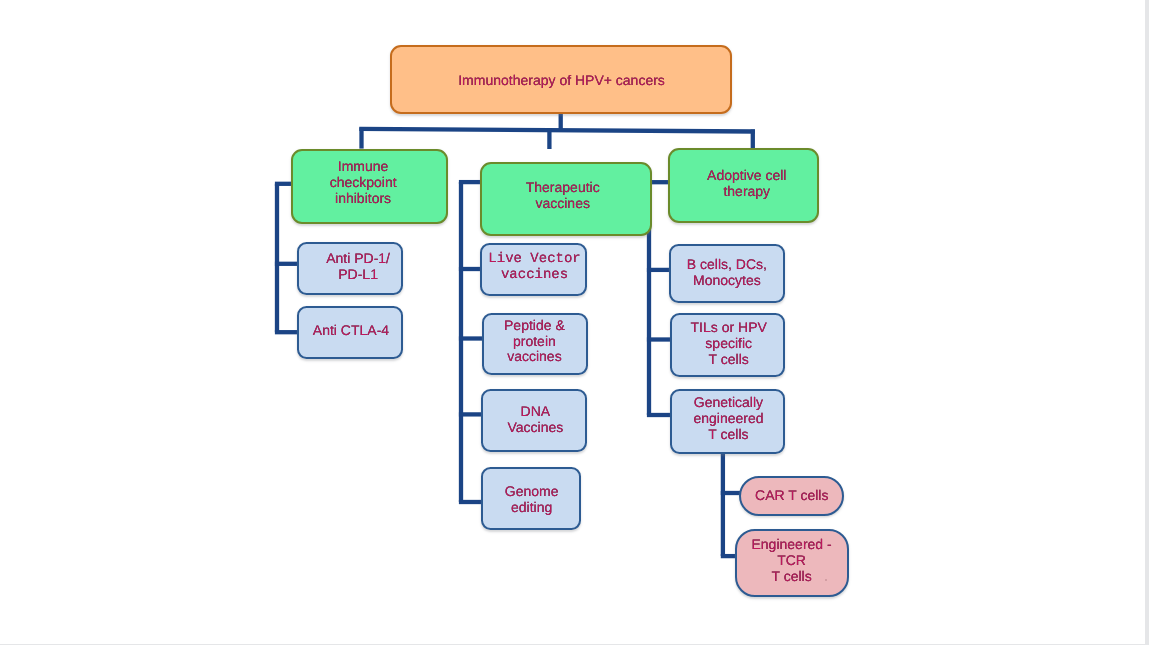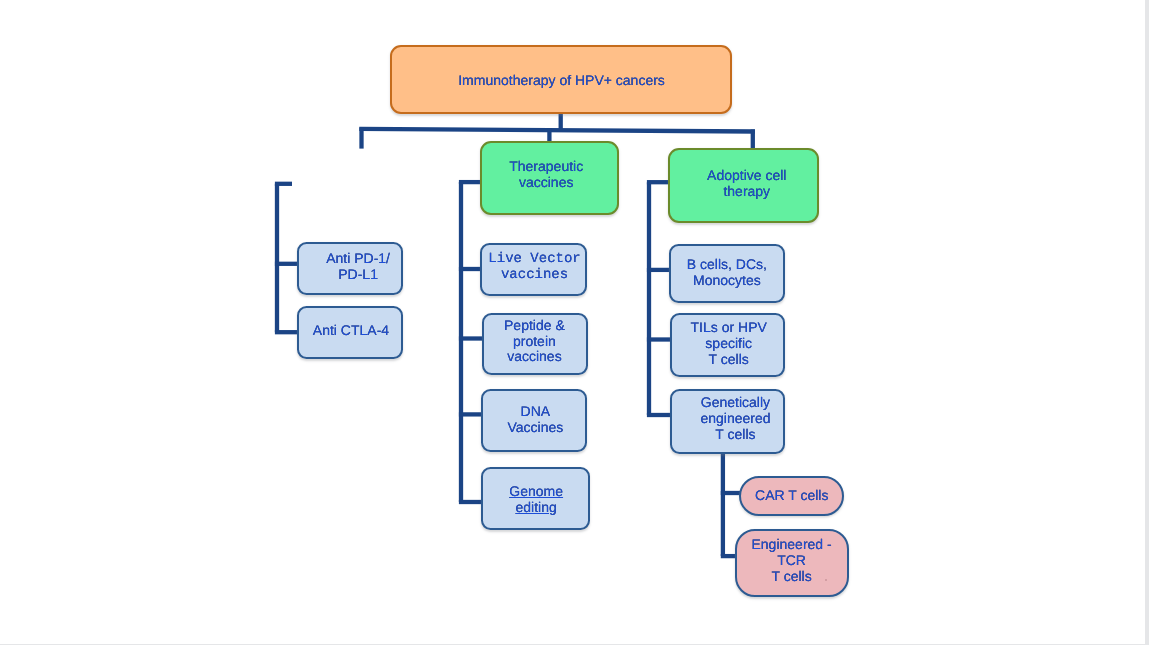--- a/index.html
+++ b/index.html
@@ -12,21 +12,21 @@
     overflow:hidden;position:relative;
   }
   #slide{position:absolute;left:0;top:0;width:1149px;height:645px;background:#fff;}
   .frame-line{position:absolute;background:#e5e6e8;}
   #edge-right{left:1145px;top:0;width:4px;height:645px;}
   #edge-bottom{left:0;top:643.6px;width:1149px;height:1.4px;}
   svg#flow{position:absolute;left:0;top:0;width:1149px;height:645px;}
   .node{
     position:absolute;box-sizing:border-box;
     display:flex;align-items:center;justify-content:center;
-    text-align:center;font-size:14px;color:#1d4ed8;
+    text-align:center;font-size:14px;color:#be185d;
     border-style:solid;border-width:2px;
     box-shadow:0 1.6px 2.2px rgba(120,124,130,0.30);
   }
   .node .lbl{display:block;line-height:15.9px;white-space:pre-line;position:relative;transform:translateZ(0);text-shadow:0 0 0.55px rgba(20,20,20,0.85);}
   .n-root{background:#ffbf88;border-color:#c56c1c;border-radius:11px;}
   .n-branch{background:#62f0a0;border-color:#6b8b2b;border-radius:11px;}
   .n-leaf{background:#c9dbf1;border-color:#2d5b92;border-radius:9.5px;}
   .n-pink{background:#edb8bc;border-color:#2d5b92;border-radius:20px;}
 </style>
 </head>
@@ -66,22 +66,27 @@
       <path d="M722.9,450 L722.9,556.1"></path>
       <path d="M720.8,493 L742.4,493"></path>
       <path d="M720.8,556.1 L736.6,556.1"></path>
     </g>
   </svg>
 
   <div class="node n-root" style="left:390.3px;top:44.6px;width:341.5px;height:69.9px;">
     <span class="lbl" style="left:0.5px;top:1.60px;">Immunotherapy of HPV+ cancers</span>
   </div>
 
+  <div class="node n-branch" style="left:291.0px;top:148.6px;width:157.2px;height:75.1px;">
+    <span class="lbl" style="left:-6.5px;top:-3.10px;">Immune
+checkpoint
+inhibitors</span>
+  </div>
 
-  <div class="node n-branch" style="left:479.5px;top:141px;width:139px;height:74.4px;">
+  <div class="node n-branch" style="left:479.5px;top:162px;width:172px;height:74.4px;">
     <span class="lbl" style="left:-2.8px;top:-2.85px;">Therapeutic
 vaccines</span>
   </div>
 
   <div class="node n-branch" style="left:668.2px;top:148.3px;width:151.2px;height:74.7px;">
     <span class="lbl" style="left:3px;top:-1.40px;text-align:center;">Adoptive cell
 therapy</span>
   </div>
 
   <div class="node n-leaf" style="left:296.7px;top:241.7px;width:106.8px;height:53.7px;padding-left:27px;">
@@ -102,38 +107,38 @@
     <span class="lbl" style="left:-0.5px;top:-2.35px;">Peptide &amp;
 protein
 vaccines</span>
   </div>
 
   <div class="node n-leaf" style="left:481.2px;top:388.6px;width:105.4px;height:63.1px;">
     <span class="lbl" style="left:1.5px;top:-0.20px;">DNA
 Vaccines</span>
   </div>
 
-  <div class="node n-leaf" style="left:481.2px;top:467.1px;width:109px;height:63.4px;text-decoration:underline;">
+  <div class="node n-leaf" style="left:481.2px;top:467.1px;width:100px;height:63.4px;">
     <span class="lbl" style="left:0.5px;top:1.10px;">Genome
 editing</span>
   </div>
 
   <div class="node n-leaf" style="left:668.6px;top:243.6px;width:116.0px;height:59.5px;">
     <span class="lbl" style="left:0.3px;top:-0.80px;">B cells, DCs,
 Monocytes</span>
   </div>
 
   <div class="node n-leaf" style="left:670.0px;top:312.6px;width:115.2px;height:64.2px;">
     <span class="lbl" style="left:1.1px;top:-0.75px;">TILs or HPV
 specific
 T cells</span>
   </div>
 
   <div class="node n-leaf" style="left:669.5px;top:389.0px;width:115.9px;height:64.7px;">
-    <span class="lbl" style="left:8px;top:-2.25px;">Genetically
+    <span class="lbl" style="left:1px;top:-2.25px;">Genetically
 engineered
 T cells</span>
   </div>
 
   <div class="node n-pink" style="left:738.9px;top:476.3px;width:104.8px;height:40.2px;">
     <span class="lbl" style="left:0.5px;top:-0.25px;">CAR T cells</span>
   </div>
 
   <div class="node n-pink" style="left:734.6px;top:529.3px;width:114px;height:68.2px;">
     <span class="lbl" style="left:0.0px;top:-2.35px;">Engineered - TCR

